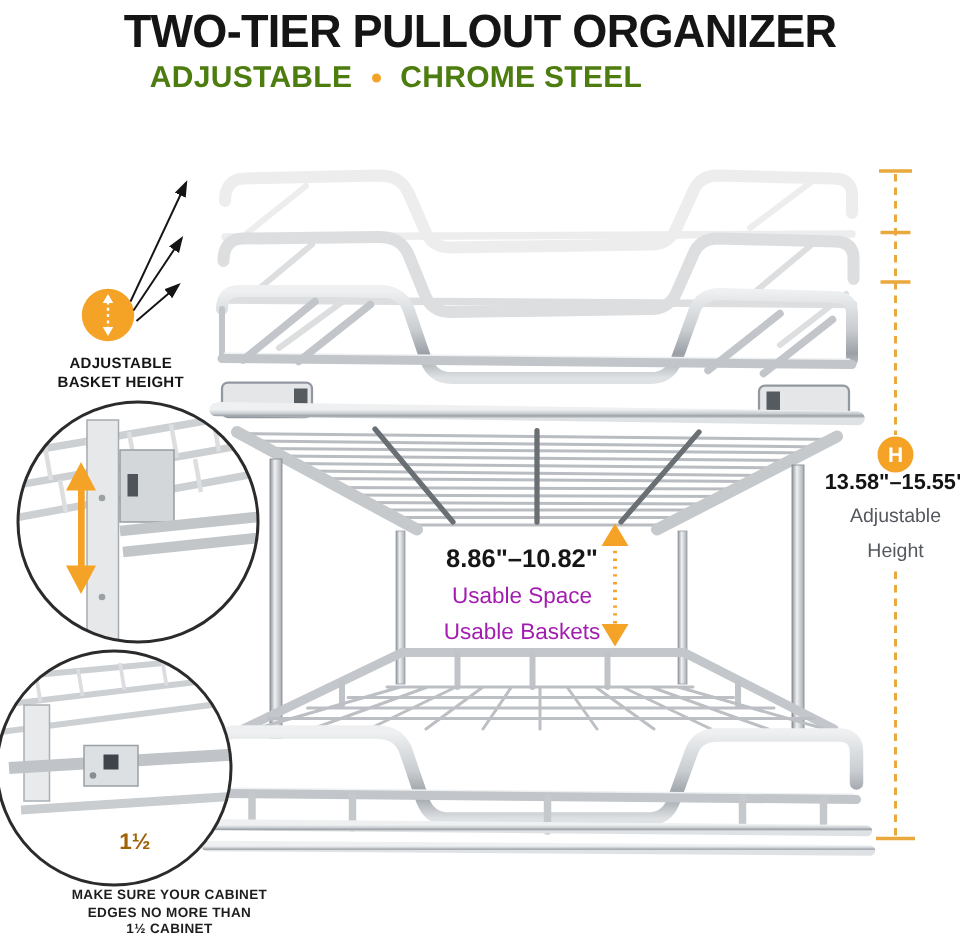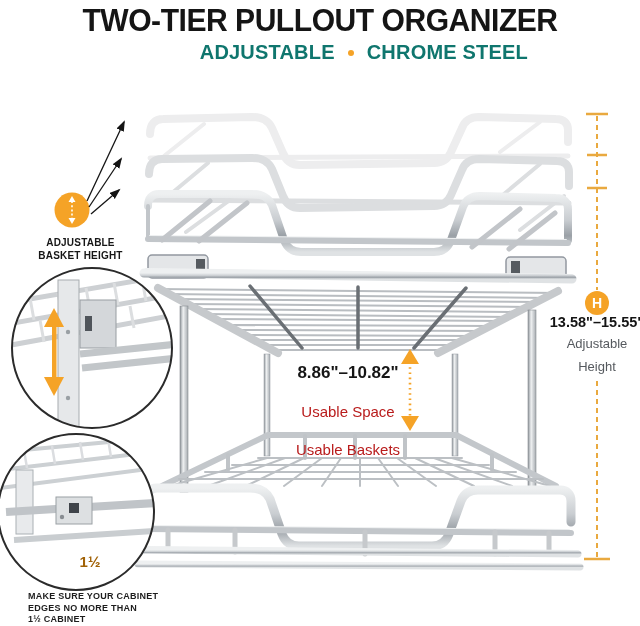--- a/index.html
+++ b/index.html
@@ -8,46 +8,46 @@
     font-family:"Liberation Sans", sans-serif;overflow:hidden;
     -webkit-font-smoothing:antialiased;
   }
   .abs{position:absolute;}
   #title{
     left:0;top:3px;width:640px;text-align:center;
     font-size:31px;font-weight:800;letter-spacing:-0.5px;color:#151515;
     transform:scaleX(0.97);transform-origin:center;white-space:nowrap;
   }
   #subtitle{
-    left:0;top:41px;width:528px;text-align:right;color:#0f766e;
+    left:0;top:41px;width:528px;text-align:center;color:#4d7c0f;
     font-size:20px;font-weight:800;letter-spacing:0.2px;white-space:nowrap;
   }
   #subtitle .dot{
     display:inline-block;width:6px;height:6px;border-radius:50%;
     background:#F5A327;vertical-align:3px;margin:0 13px;
   }
   .label-sm{
     font-size:10px;font-weight:800;color:#161616;line-height:13px;
     text-align:center;letter-spacing:0.2px;
   }
   #basket-height-label{left:18px;top:236px;width:125px;}
   #usable-space{left:248px;top:363px;width:200px;text-align:center;}
   #usable-space .value{font-size:17px;font-weight:800;color:#161616;line-height:20px;}
-  #usable-space .sub{font-size:15px;color:#b91c1c;line-height:19px;margin-top:19px;}
+  #usable-space .sub{font-size:15px;color:#a21caf;line-height:19px;margin-top:5px;}
   #height-badge{
     left:585px;top:291px;width:24px;height:24px;border-radius:50%;
     background:#F5A327;color:#fff;font-size:14px;font-weight:800;
     line-height:24px;text-align:center;
   }
   #height-label{left:527px;top:313px;width:140px;text-align:center;}
   #height-label .value{font-size:14.5px;font-weight:800;color:#141414;line-height:19px;white-space:nowrap;}
   #height-label .sub{font-size:13px;color:#55595e;line-height:23px;}
   #clearance-value{left:60px;top:553px;width:60px;text-align:center;font-size:15px;font-weight:800;color:#a16207;}
   #cabinet-caption{
-    left:28px;top:591px;width:170px;
+    left:28px;top:591px;width:170px;text-align:center;
     font-size:9px;font-weight:700;color:#1d1d1d;line-height:11.5px;letter-spacing:0.25px;
   }
   svg{display:block;}
 </style>
 </head>
 <body>
 
 <div id="stage">
 
   <svg class="abs" style="left:0;top:0;" width="640" height="626" viewBox="0 0 640 626">

